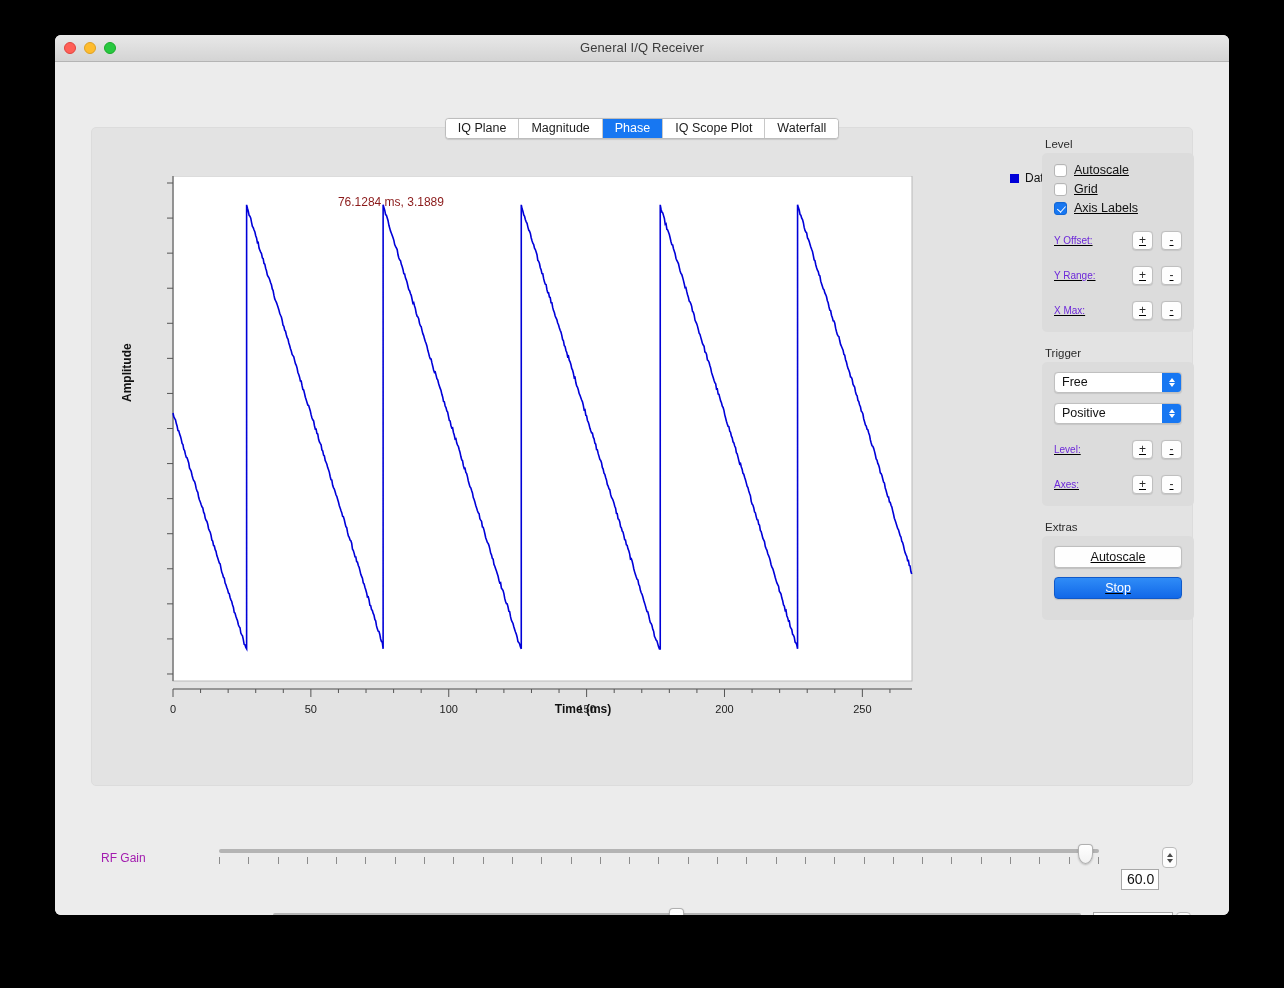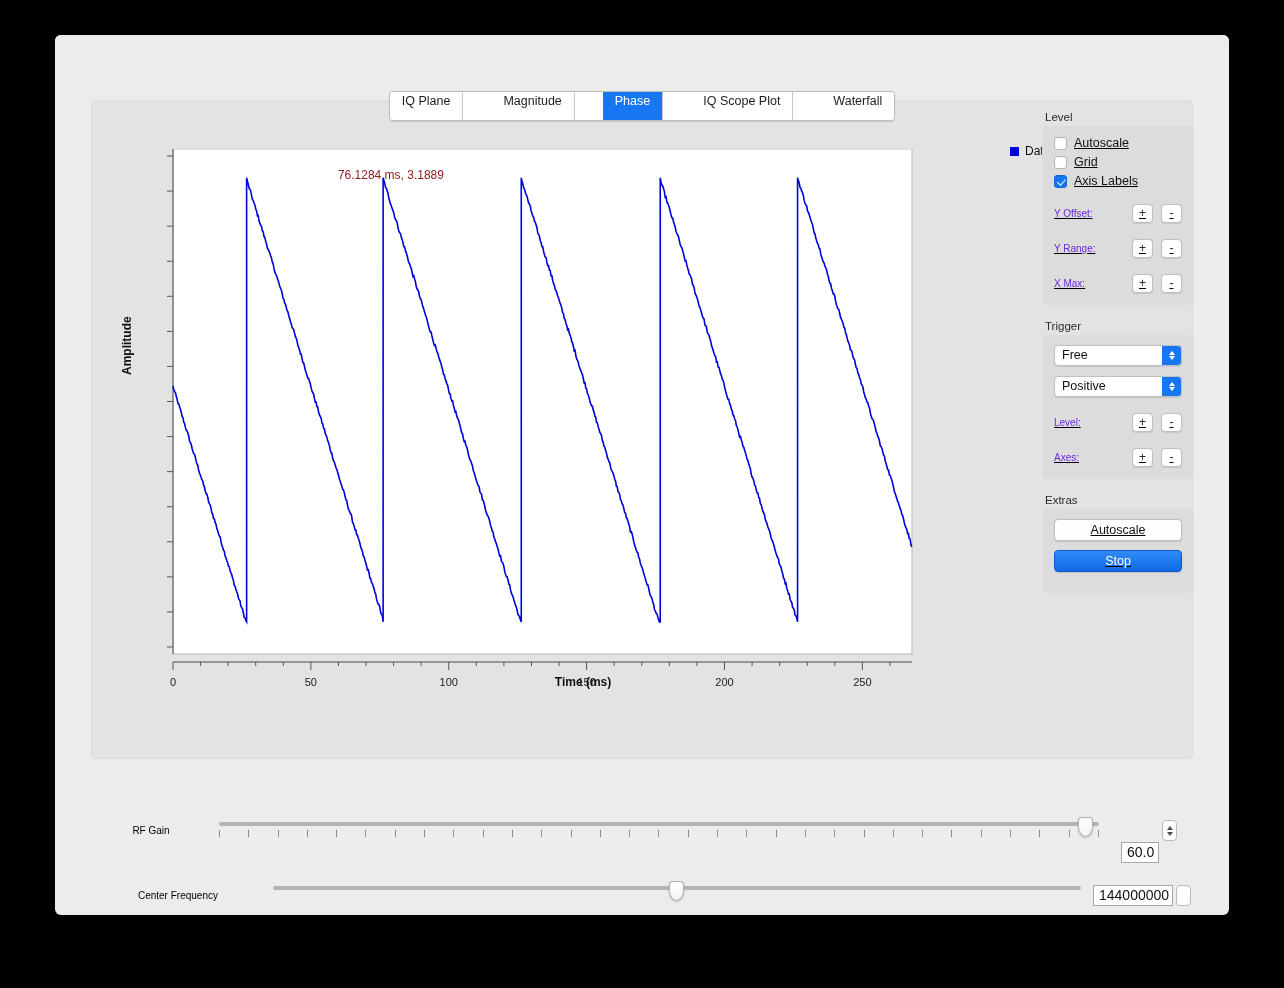--- a/index.html
+++ b/index.html
@@ -58,22 +58,21 @@
     display: flex; justify-content: center;
     z-index: 5;
   }
   .segmented {
     display: flex;
     border: 1px solid #bdbdbd;
     border-radius: 4px;
     background: #fff;
     overflow: hidden;
     box-shadow: 0 .5px 1px rgba(0,0,0,.12);
-    height: 30px;
-    gap: 28px;
+    height: 21px;
   }
   .seg {
     padding: 0 12px;
     font-size: 12.5px;
     color: #1d1d1d;
     line-height: 19px;
     border-right: 1px solid #c8c8c8;
     background: #ffffff;
     white-space: nowrap;
     cursor: default;
@@ -223,21 +222,21 @@
     line-height: 20px;
     margin-bottom: 9px;
     box-shadow: 0 .5px 1px rgba(0,0,0,.13);
     cursor: default;
   }
   .pushbtn.white { background: #fefefe; border: 1px solid #bfbfbf; color: #111; }
   .pushbtn.blue  { background: linear-gradient(to bottom,#2f8cf7,#1168e8); border: 1px solid #1059c9; color: #fff; }
 
   
   .slider-row { position: absolute; display: flex; align-items: center; }
-  .slider-label { font-size: 10px; color: #000000; white-space: nowrap; text-align: center; }
+  .slider-label { font-size: 12px; color: #a21caf; white-space: nowrap; }
   .track-wrap { position: relative; height: 30px; }
   .track {
     position: absolute; top: 6px; left: 0; right: 0;
     height: 4px; background: #b4b4b4; border-radius: 2px;
   }
   .ticks { position: absolute; top: 14px; left: 0; right: 0; height: 8px; display: flex; justify-content: space-between; }
   .ticks i { display: block; width: 1px; height: 7px; background: #8c8c8c; }
   .knob {
     position: absolute;
     top: 1px;
@@ -273,20 +272,28 @@
     border-right: 3px solid transparent;
   }
   .spin-arrows .u { border-bottom: 4px solid #4a4a4a; }
   .spin-arrows .d { border-top: 4px solid #4a4a4a; }
 </style>
 </head>
 <body>
 
 <div id="window">
 
+  <div id="titlebar">
+    <div class="traffic">
+      <span class="light close"></span>
+      <span class="light min"></span>
+      <span class="light zoom"></span>
+    </div>
+    <div class="title">General I/Q Receiver</div>
+  </div>
 
   <div id="body">
 
     <div id="tabbar">
       <div class="segmented">
         <div class="seg">IQ Plane</div>
         <div class="seg">Magnitude</div>
         <div class="seg active">Phase</div>
         <div class="seg">IQ Scope Plot</div>
         <div class="seg">Waterfall</div>

